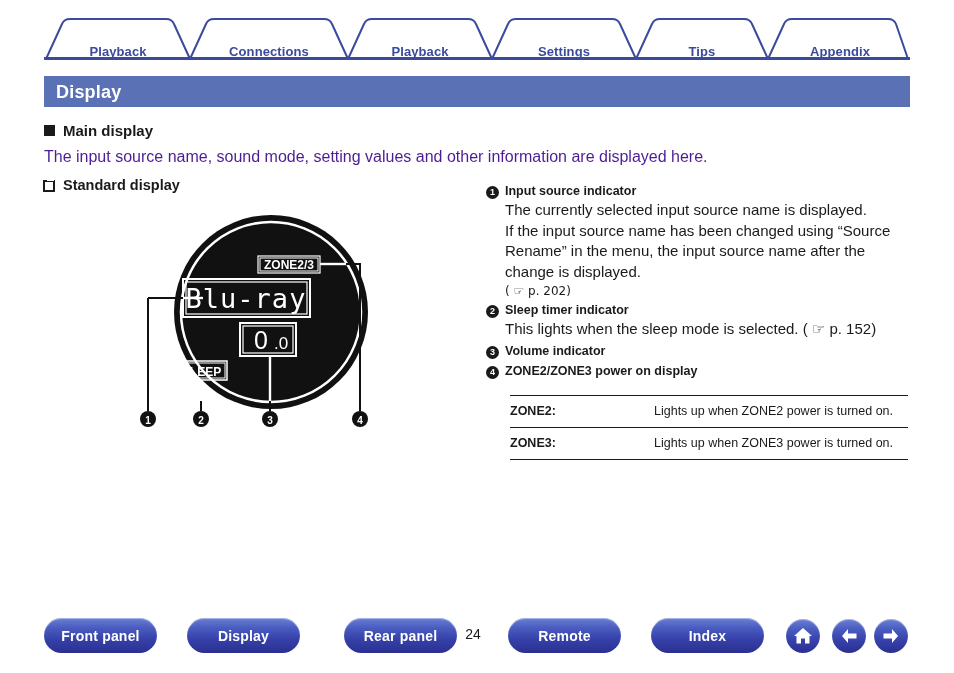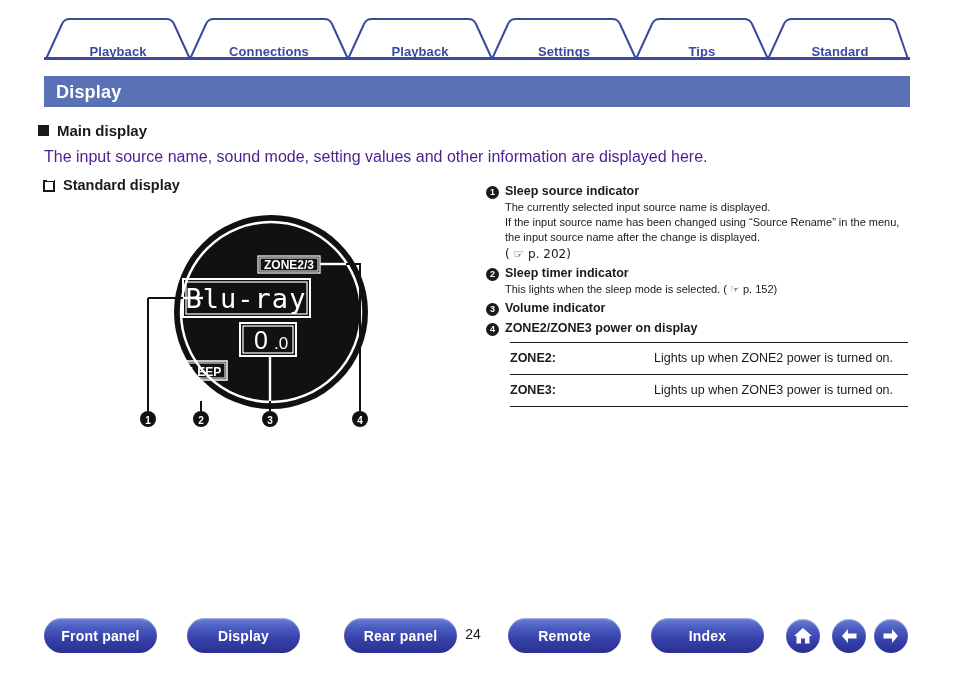--- a/index.html
+++ b/index.html
@@ -60,21 +60,21 @@
     transform: translateY(-50%);
     color: #ffffff;
     font-size: 18px;
     font-weight: bold;
     letter-spacing: 0.2px;
   }
 
   
   .h-main {
     position: absolute;
-    left: 38px;
+    left: 44px;
     top: 122px;
     font-size: 15px;
     font-weight: bold;
     color: #1a1a1a;
     display: flex;
     align-items: center;
     gap: 8px;
   }
   .bullet-filled {
     width: 11px;
@@ -155,35 +155,35 @@
     line-height: 13px;
     text-align: center;
     margin-top: 2px;
   }
   .item-title {
     font-size: 12.5px;
     font-weight: bold;
     color: #1a1a1a;
   }
   .body-line {
-    font-size: 11px;
+    font-size: 15px;
     color: #1a1a1a;
     margin-left: 19px;
     line-height: 1.38;
   }
   .gap-sm { height: 4px; }
   .hand {
     font-family: "DejaVu Sans", sans-serif;
     font-size: 12px;
   }
 
   
   .zonetable {
     margin-left: 24px;
-    margin-top: 6px;
+    margin-top: 16px;
     width: 398px;
     border-collapse: collapse;
   }
   .zonetable td {
     font-size: 12.5px;
     color: #1a1a1a;
     padding: 7px 4px 7px 0;
     vertical-align: top;
     line-height: 1.35;
     border-top: 1.5px solid #1a1a1a;
@@ -249,21 +249,21 @@
     <path d="M304 41 L320 6 Q322 1 328 1 L424 1 Q430 1 432 6 L448 41" stroke="#3b4a9c" stroke-width="2" fill="#fff"></path>
     <path d="M448 41 L464 6 Q466 1 472 1 L568 1 Q574 1 576 6 L592 41" stroke="#3b4a9c" stroke-width="2" fill="#fff"></path>
     <path d="M592 41 L608 6 Q610 1 616 1 L700 1 Q706 1 708 6 L724 41" stroke="#3b4a9c" stroke-width="2" fill="#fff"></path>
     <path d="M724 41 L740 6 Q742 1 748 1 L844 1 Q850 1 852 6 L864 41" stroke="#3b4a9c" stroke-width="2" fill="#fff"></path>
   </svg>
   <div class="tab-label" style="left:74px">Playback</div>
   <div class="tab-label" style="left:225px">Connections</div>
   <div class="tab-label" style="left:376px">Playback</div>
   <div class="tab-label" style="left:520px">Settings</div>
   <div class="tab-label" style="left:658px">Tips</div>
-  <div class="tab-label" style="left:796px">Standard</div>
+  <div class="tab-label" style="left:796px">Appendix</div>
 </div>
 <div class="tabrule"></div>
 
 <div class="banner">
   <div class="banner-text">Display</div>
 </div>
 
 <div class="h-main">
   <span class="bullet-filled"></span>
   <span>Main display</span>
@@ -318,21 +318,21 @@
     <text x="140" y="219" fill="#ffffff" font-family="'Liberation Sans',sans-serif" font-size="10" font-weight="bold" text-anchor="middle">3</text>
     <circle cx="230" cy="214" r="8" fill="#111111"></circle>
     <text x="230" y="219" fill="#ffffff" font-family="'Liberation Sans',sans-serif" font-size="10" font-weight="bold" text-anchor="middle">4</text>
   </svg>
 </div>
 
 <div class="rightcol">
 
   <div class="item">
     <div class="num">1</div>
-    <div class="item-title">Sleep source indicator</div>
+    <div class="item-title">Input source indicator</div>
   </div>
   <div class="body-line">The currently selected input source name is displayed.</div>
   <div class="body-line">If the input source name has been changed using “Source Rename” in the menu, the input source name after the change is displayed.</div>
   <div class="body-line hand">( ☞ p. 202)</div>
   <div class="gap-sm"></div>
 
   <div class="item">
     <div class="num">2</div>
     <div class="item-title">Sleep timer indicator</div>
   </div>

